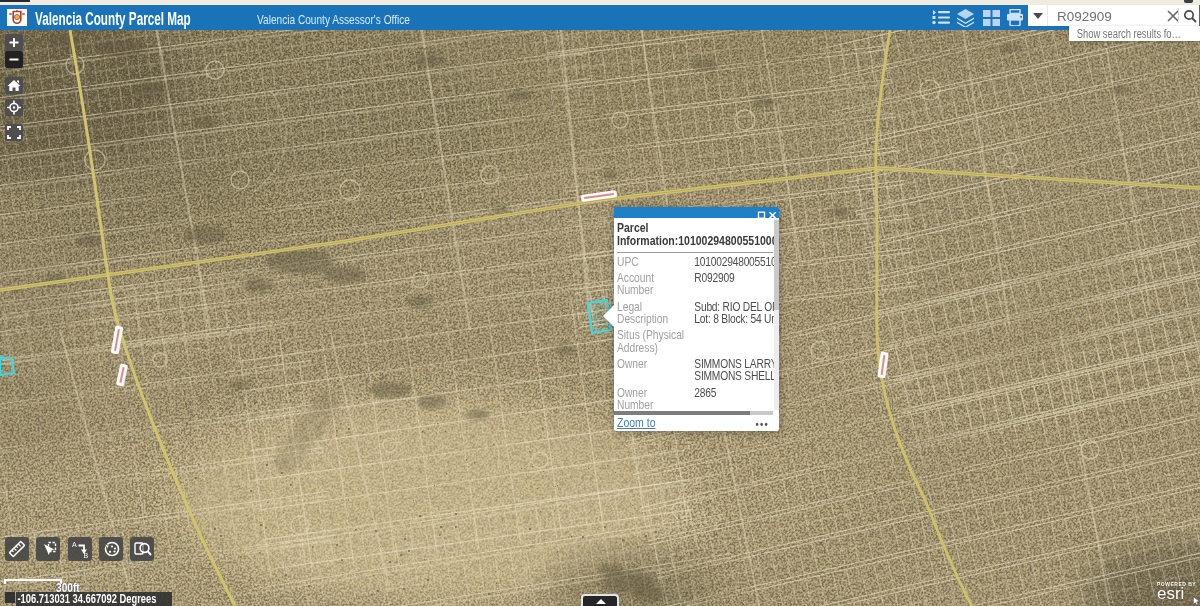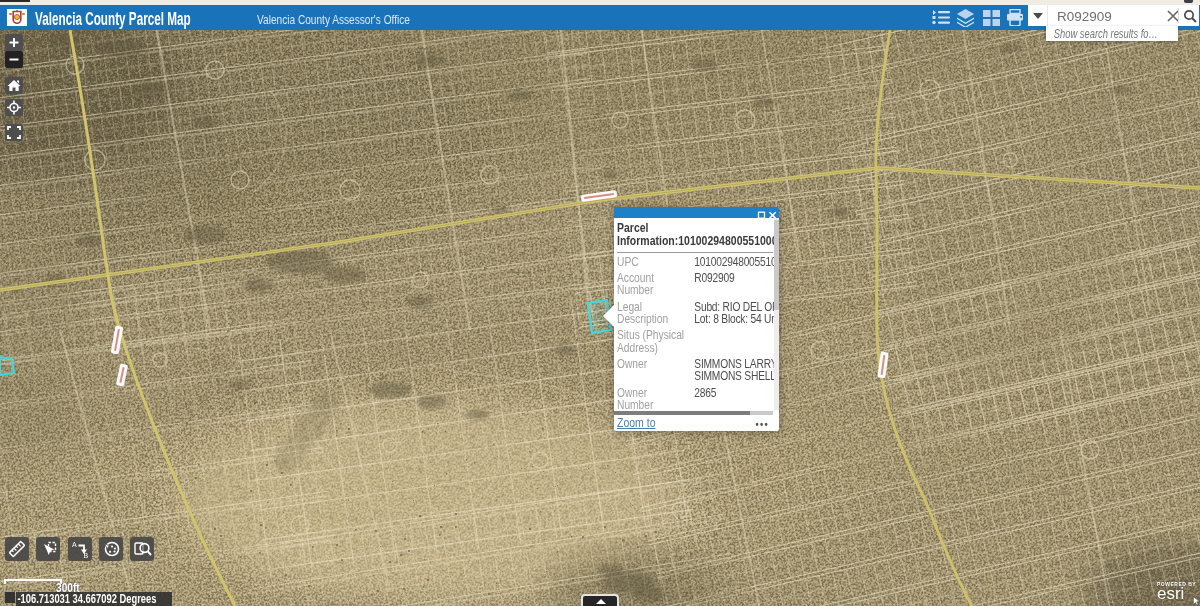--- a/index.html
+++ b/index.html
@@ -11,21 +11,21 @@
 #logo{position:absolute;left:7px;top:4px;width:20px;height:17px;background:#fff;border-radius:1px;}
 #title{position:absolute;left:35px;top:4px;font-size:17.5px;font-weight:bold;color:#fff;transform:scaleX(0.67);transform-origin:0 0;white-space:nowrap;}
 #subtitle{position:absolute;left:257px;top:7px;font-size:13.5px;color:#d8e9f7;transform:scaleX(0.75);transform-origin:0 0;white-space:nowrap;}
 .hic{position:absolute;top:0;}
 #search{position:absolute;left:1028px;top:5px;width:171px;height:21px;background:#fff;}
 #sarrow{position:absolute;left:0;top:0;width:20px;height:21px;border-right:1px solid #e8e8e8;}
 #sarrow:after{content:"";position:absolute;left:5px;top:8px;border-left:5px solid transparent;border-right:5px solid transparent;border-top:6px solid #4a4a4a;}
 #stext{position:absolute;left:1057px;top:9px;font-size:13.5px;color:#6f6f6f;z-index:3;}
 #sx{position:absolute;left:1167px;top:10px;width:12px;height:12px;}
 #sdiv{position:absolute;left:1178px;top:8px;width:1px;height:15px;background:#ddd;}
-#suggest{position:absolute;left:1046px;top:26px;width:132px;height:15px;background:#fff;box-shadow:0 1px 3px rgba(0,0,0,.3);font-style:italic;}#suggest span{display:block;font-size:12px;color:#767676;padding:1px 0 0 10px;white-space:nowrap;transform:scaleX(0.78);transform-origin:0 0;}
+#suggest{position:absolute;left:1069px;top:26px;width:132px;height:15px;background:#fff;box-shadow:0 1px 3px rgba(0,0,0,.3);}#suggest span{display:block;font-size:12px;color:#767676;padding:1px 0 0 10px;white-space:nowrap;transform:scaleX(0.78);transform-origin:0 0;}
 .mbtn{position:absolute;left:5px;width:18px;height:17px;background:#4e4e4e;border-radius:2px;}
 #popup{position:absolute;left:614px;top:207px;width:165px;height:224px;filter:drop-shadow(0 1px 4px rgba(0,0,0,.35));}
 #ptbar{position:absolute;left:0;top:0;width:165px;height:11px;background:#1e80c6;border-radius:2px 2px 0 0;}
 #pbody{position:absolute;left:0;top:11px;width:165px;height:213px;background:#fff;border-radius:0 0 2px 2px;}
 #pbeak{position:absolute;left:-11px;top:98px;width:0;height:0;border-top:11px solid transparent;border-bottom:11px solid transparent;border-right:11px solid #fff;}
 .plbl{color:#a0a0a0;}
 .pval{color:#4d4d4d;letter-spacing:-0.25px;}
 #ptitle{position:absolute;left:3px;top:15px;width:190px;height:30px;font-size:12.5px;font-weight:bold;color:#3a3a3a;line-height:13px;overflow:hidden;white-space:nowrap;transform:scaleX(0.84);transform-origin:0 0;}
 #ptitle span{display:block;}
 #pdivider{position:absolute;left:3px;top:44.5px;width:156px;height:1px;background:#999;}

